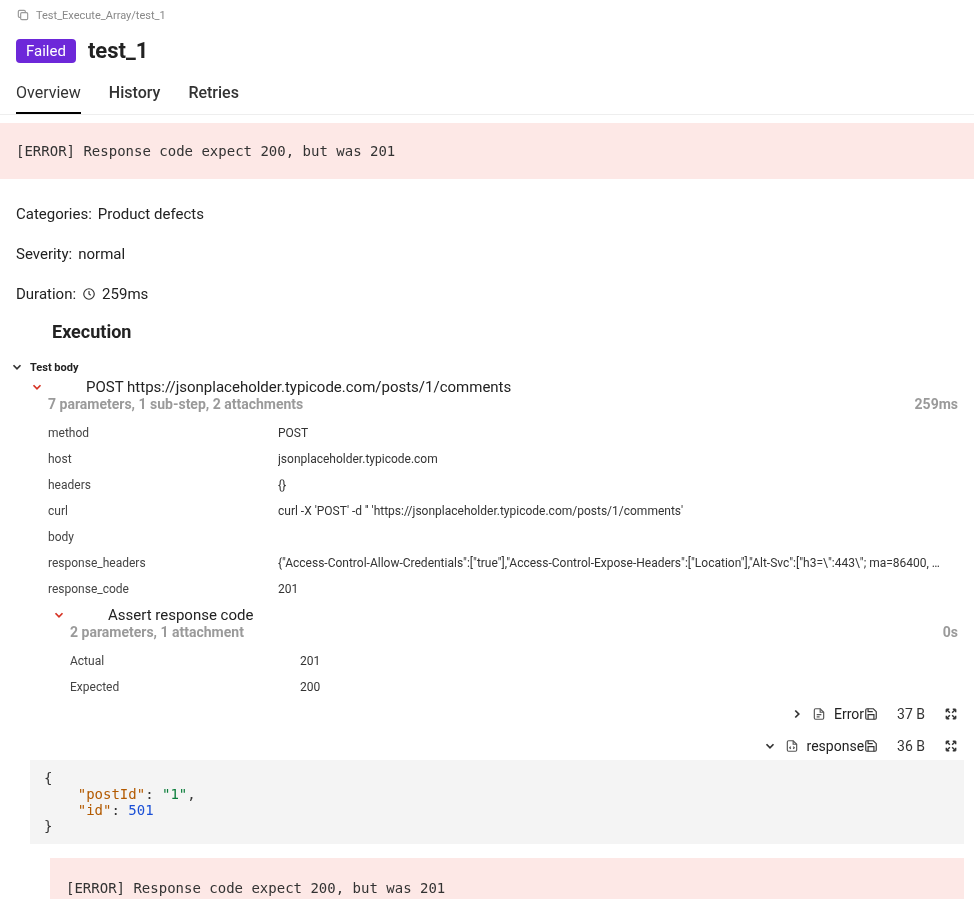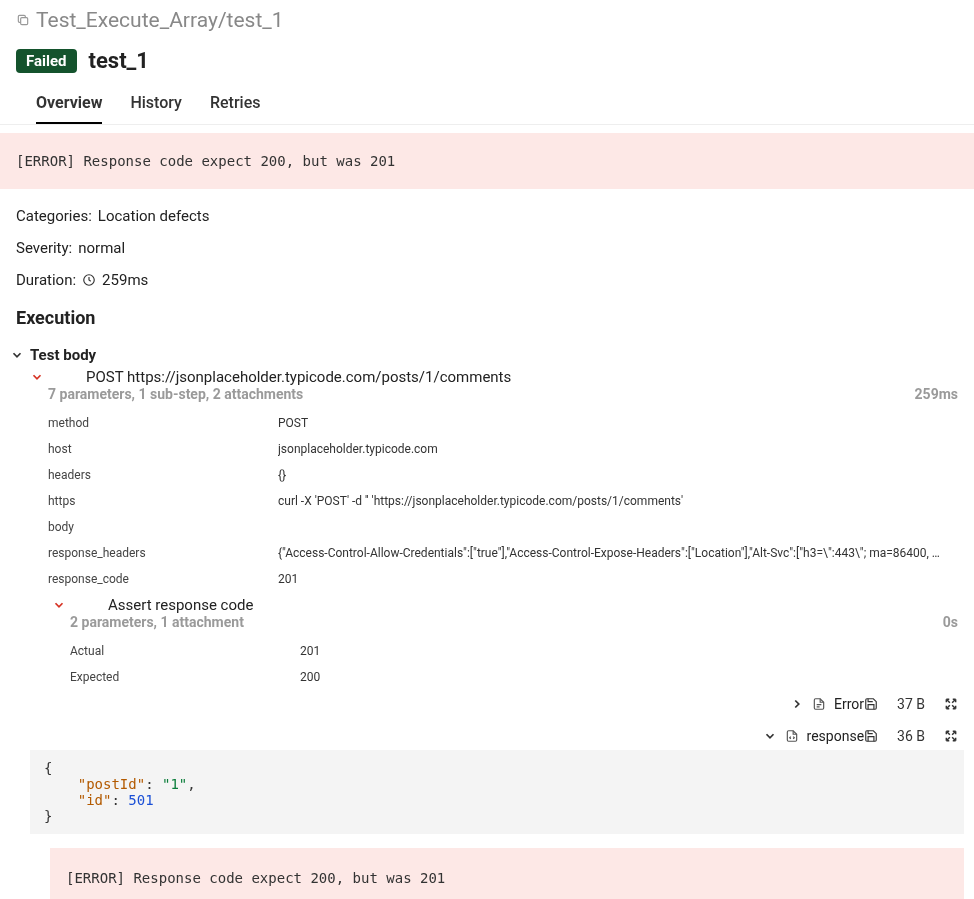--- a/index.html
+++ b/index.html
@@ -9,33 +9,33 @@
   color: #222;
   background: #fff;
   width: 974px;
 }
 .breadcrumb {
   padding: 8px 16px;
   display: flex;
   align-items: center;
   gap: 6px;
   color: #888;
-  font-size: 21px;
+  font-size: 11px;
 }
 .breadcrumb svg { width: 16px; height: 16px; }
 .header {
   padding: 8px 16px 12px 16px;
   display: flex;
   align-items: center;
   gap: 12px;
 }
 .badge-failed {
-  background: #14532d;
+  background: #6d28d9;
   color: #fff;
-  font-weight: 700;
+  font-weight: 400;
   font-size: 15px;
   padding: 3px 10px;
   border-radius: 4px;
 }
 .title {
   font-size: 22px;
   font-weight: 700;
 }
 .tabs {
   display: flex;
@@ -45,54 +45,54 @@
 }
 .tab {
   padding: 8px 0 10px 0;
   font-size: 16px;
   font-weight: 500;
   color: #333;
   cursor: pointer;
   border-bottom: 2px solid transparent;
 }
 .tab.active {
-  font-weight: 700;
+  font-weight: 400;
   border-bottom-color: #000;
-  margin-left: 20px;
 }
 .error-banner {
   background: #fde8e6;
   padding: 20px 16px;
   font-family: ui-monospace, SFMono-Regular, "SF Mono", Menlo, Consolas, monospace;
   font-size: 14px;
   color: #333;
   margin-top: 8px;
 }
 .meta {
   padding: 18px 16px 8px 16px;
   display: flex;
   flex-direction: column;
   gap: 14px;
   font-size: 15px;
 }
-.meta-row { display: flex; gap: 6px; align-items: center; }
+.meta-row { display: flex; gap: 6px; align-items: center; margin-top: 8px; }
 .exec-header {
   padding: 10px 16px 6px 16px;
   font-size: 18px;
   font-weight: 700;
+  margin-left: 36px;
 }
 .body-section {
   padding: 8px 10px;
 }
 .tb-header {
   display: flex;
   align-items: center;
   gap: 6px;
   font-weight: 700;
-  font-size: 15px;
+  font-size: 11px;
   padding: 4px 0;
   cursor: pointer;
 }
 .chev { display: inline-flex; width: 14px; height: 14px; }
 .chev svg { width: 14px; height: 14px; }
 .step {
   padding-left: 20px;
 }
 .step-head {
   display: flex;
@@ -195,21 +195,21 @@
   <div class="tab active">Overview</div>
   <div class="tab">History</div>
   <div class="tab">Retries</div>
 </div>
 
 <div class="error-banner">[ERROR] Response code expect 200, but was 201</div>
 
 <div class="meta">
   <div class="meta-row">
     <span>Categories:</span>
-    <span>Location defects</span>
+    <span>Product defects</span>
   </div>
   <div class="meta-row">
     <span>Severity:</span>
     <span>normal</span>
   </div>
   <div class="meta-row">
     <span>Duration:</span>
     <span class="icon-sm">
       <svg viewBox="0 0 24 24" fill="none" stroke="#333" stroke-width="2">
           <circle cx="12" cy="12" r="9"></circle>
@@ -254,21 +254,21 @@
         </div>
       <div class="param-row">
           <span class="param-key">host</span>
           <span class="param-val">jsonplaceholder.typicode.com</span>
         </div>
       <div class="param-row">
           <span class="param-key">headers</span>
           <span class="param-val">{}</span>
         </div>
       <div class="param-row">
-          <span class="param-key">https</span>
+          <span class="param-key">curl</span>
           <span class="param-val">curl -X 'POST' -d '' 'https://jsonplaceholder.typicode.com/posts/1/comments'</span>
         </div>
       <div class="param-row">
           <span class="param-key">body</span>
           <span class="param-val"></span>
         </div>
       <div class="param-row">
           <span class="param-key">response_headers</span>
           <span class="param-val">{"Access-Control-Allow-Credentials":["true"],"Access-Control-Expose-Headers":["Location"],"Alt-Svc":["h3=\":443\"; ma=86400, …</span>
         </div>

